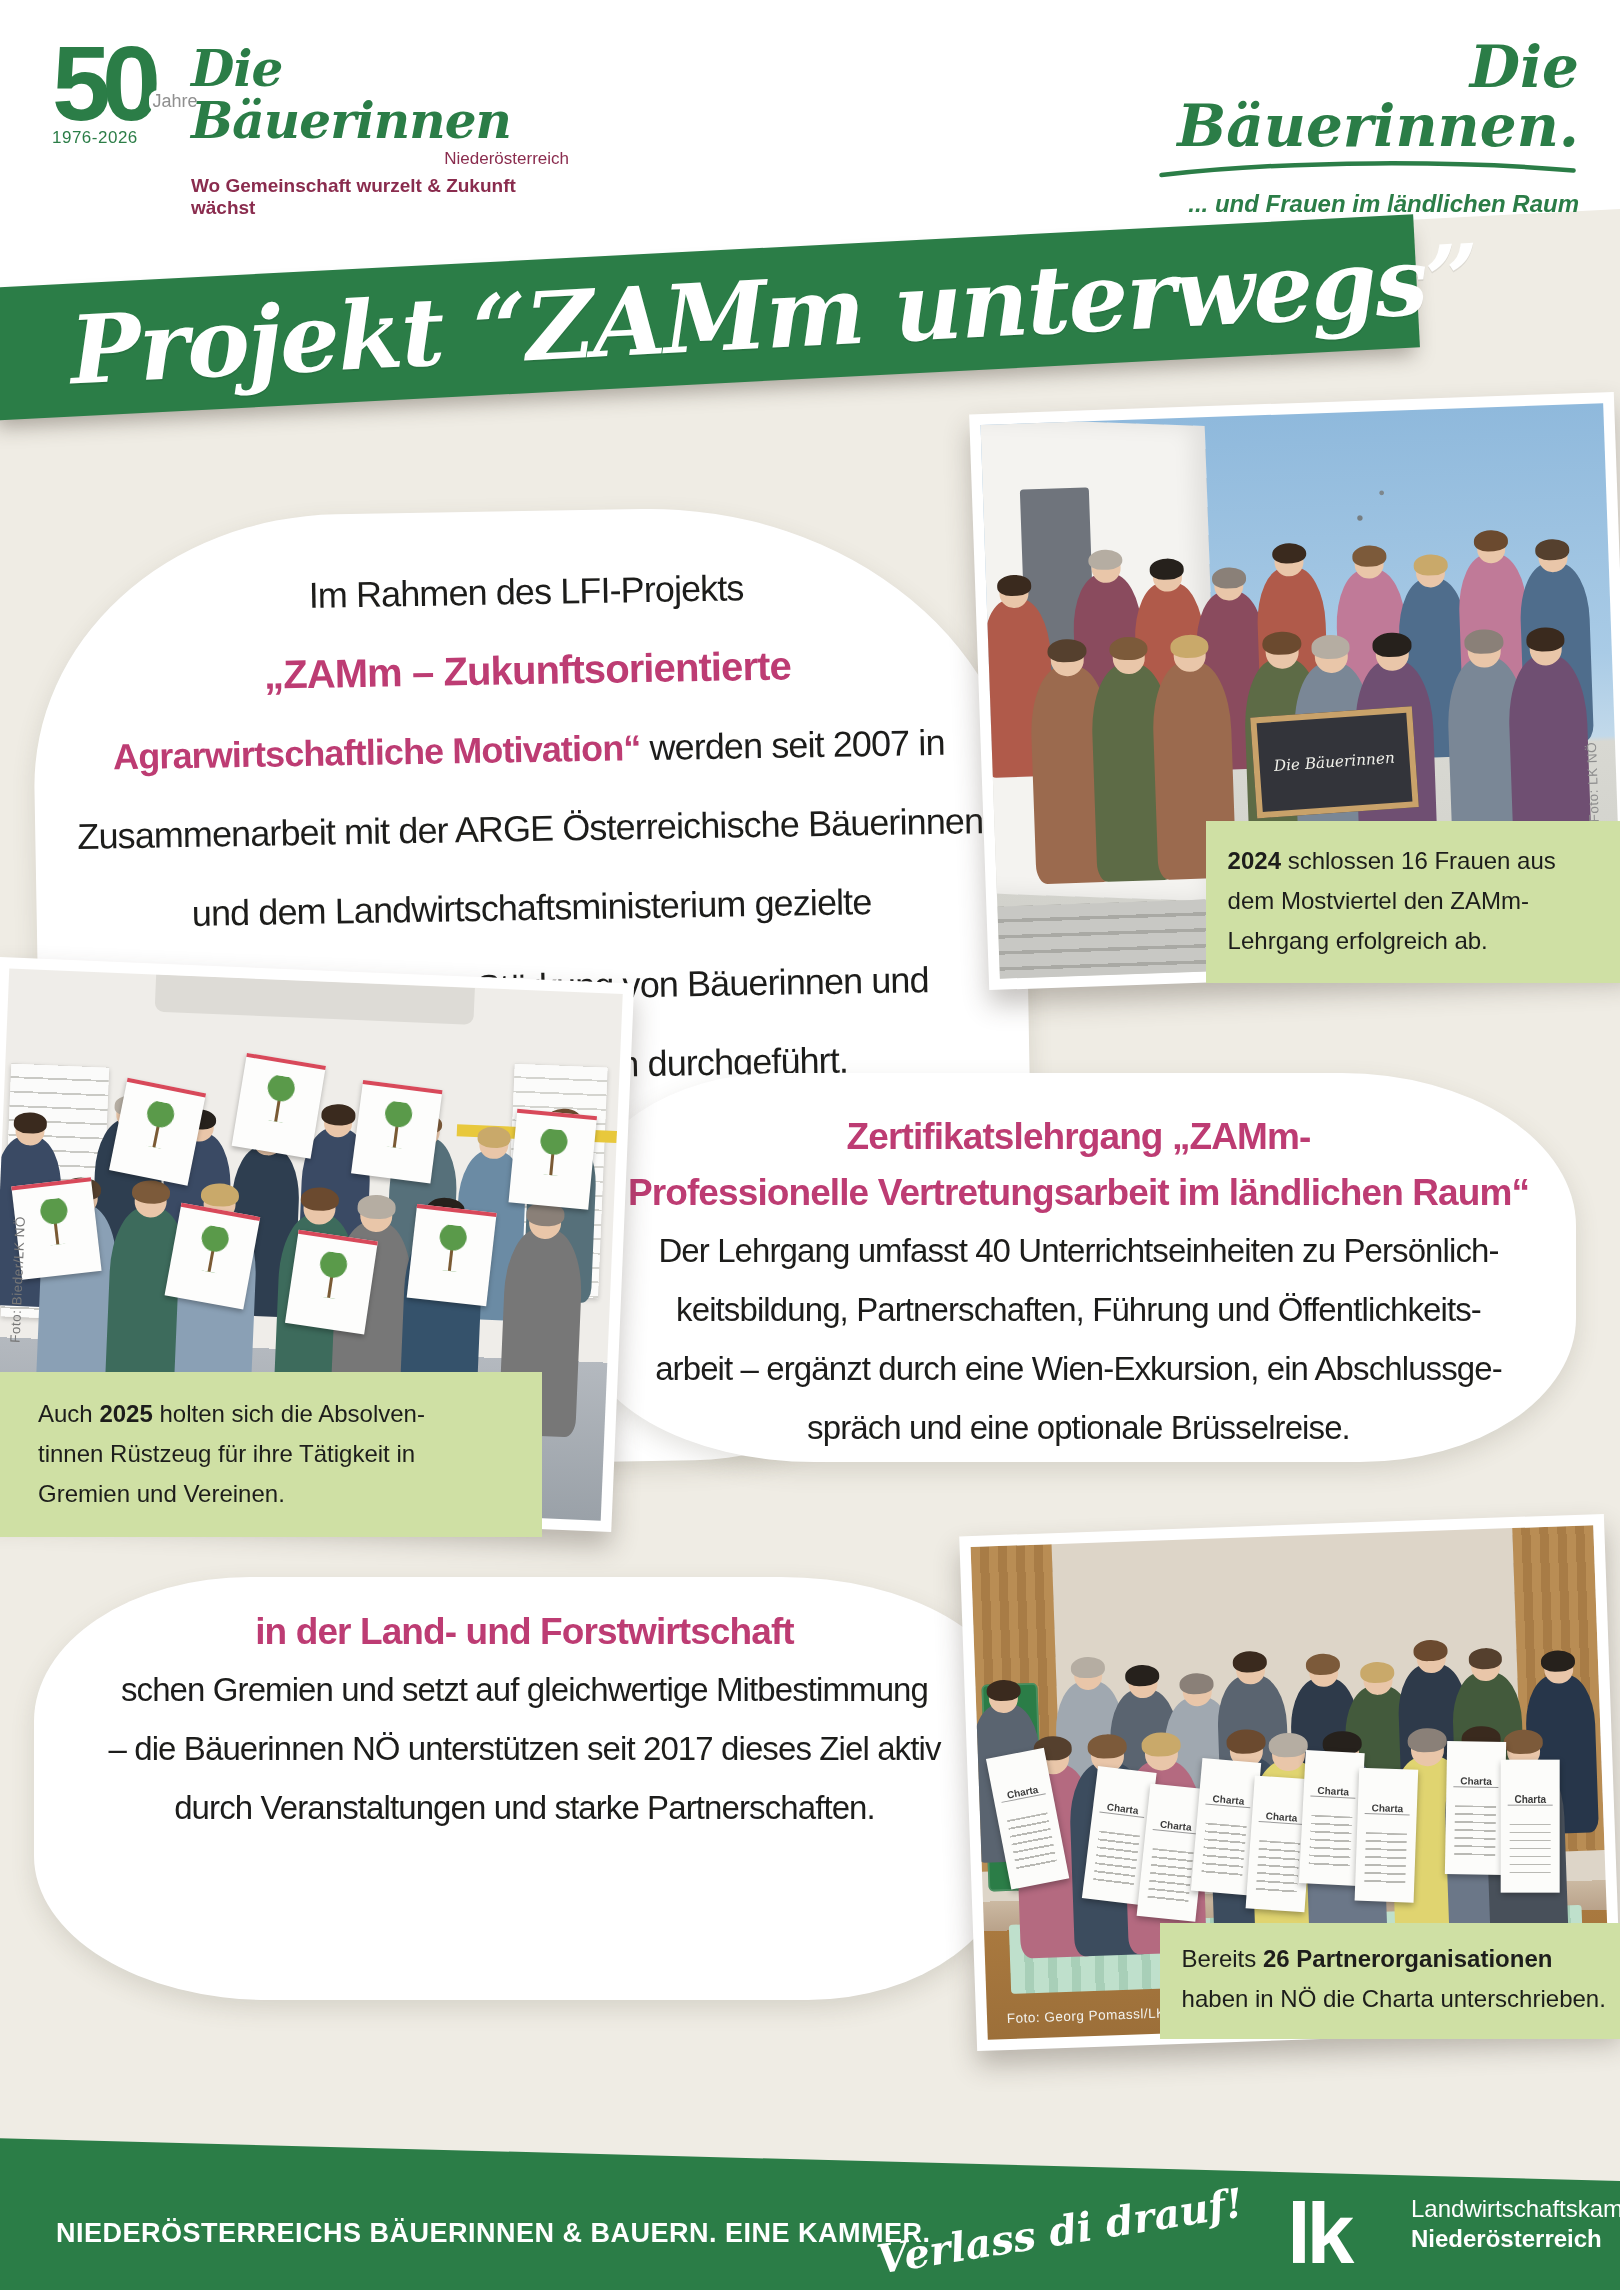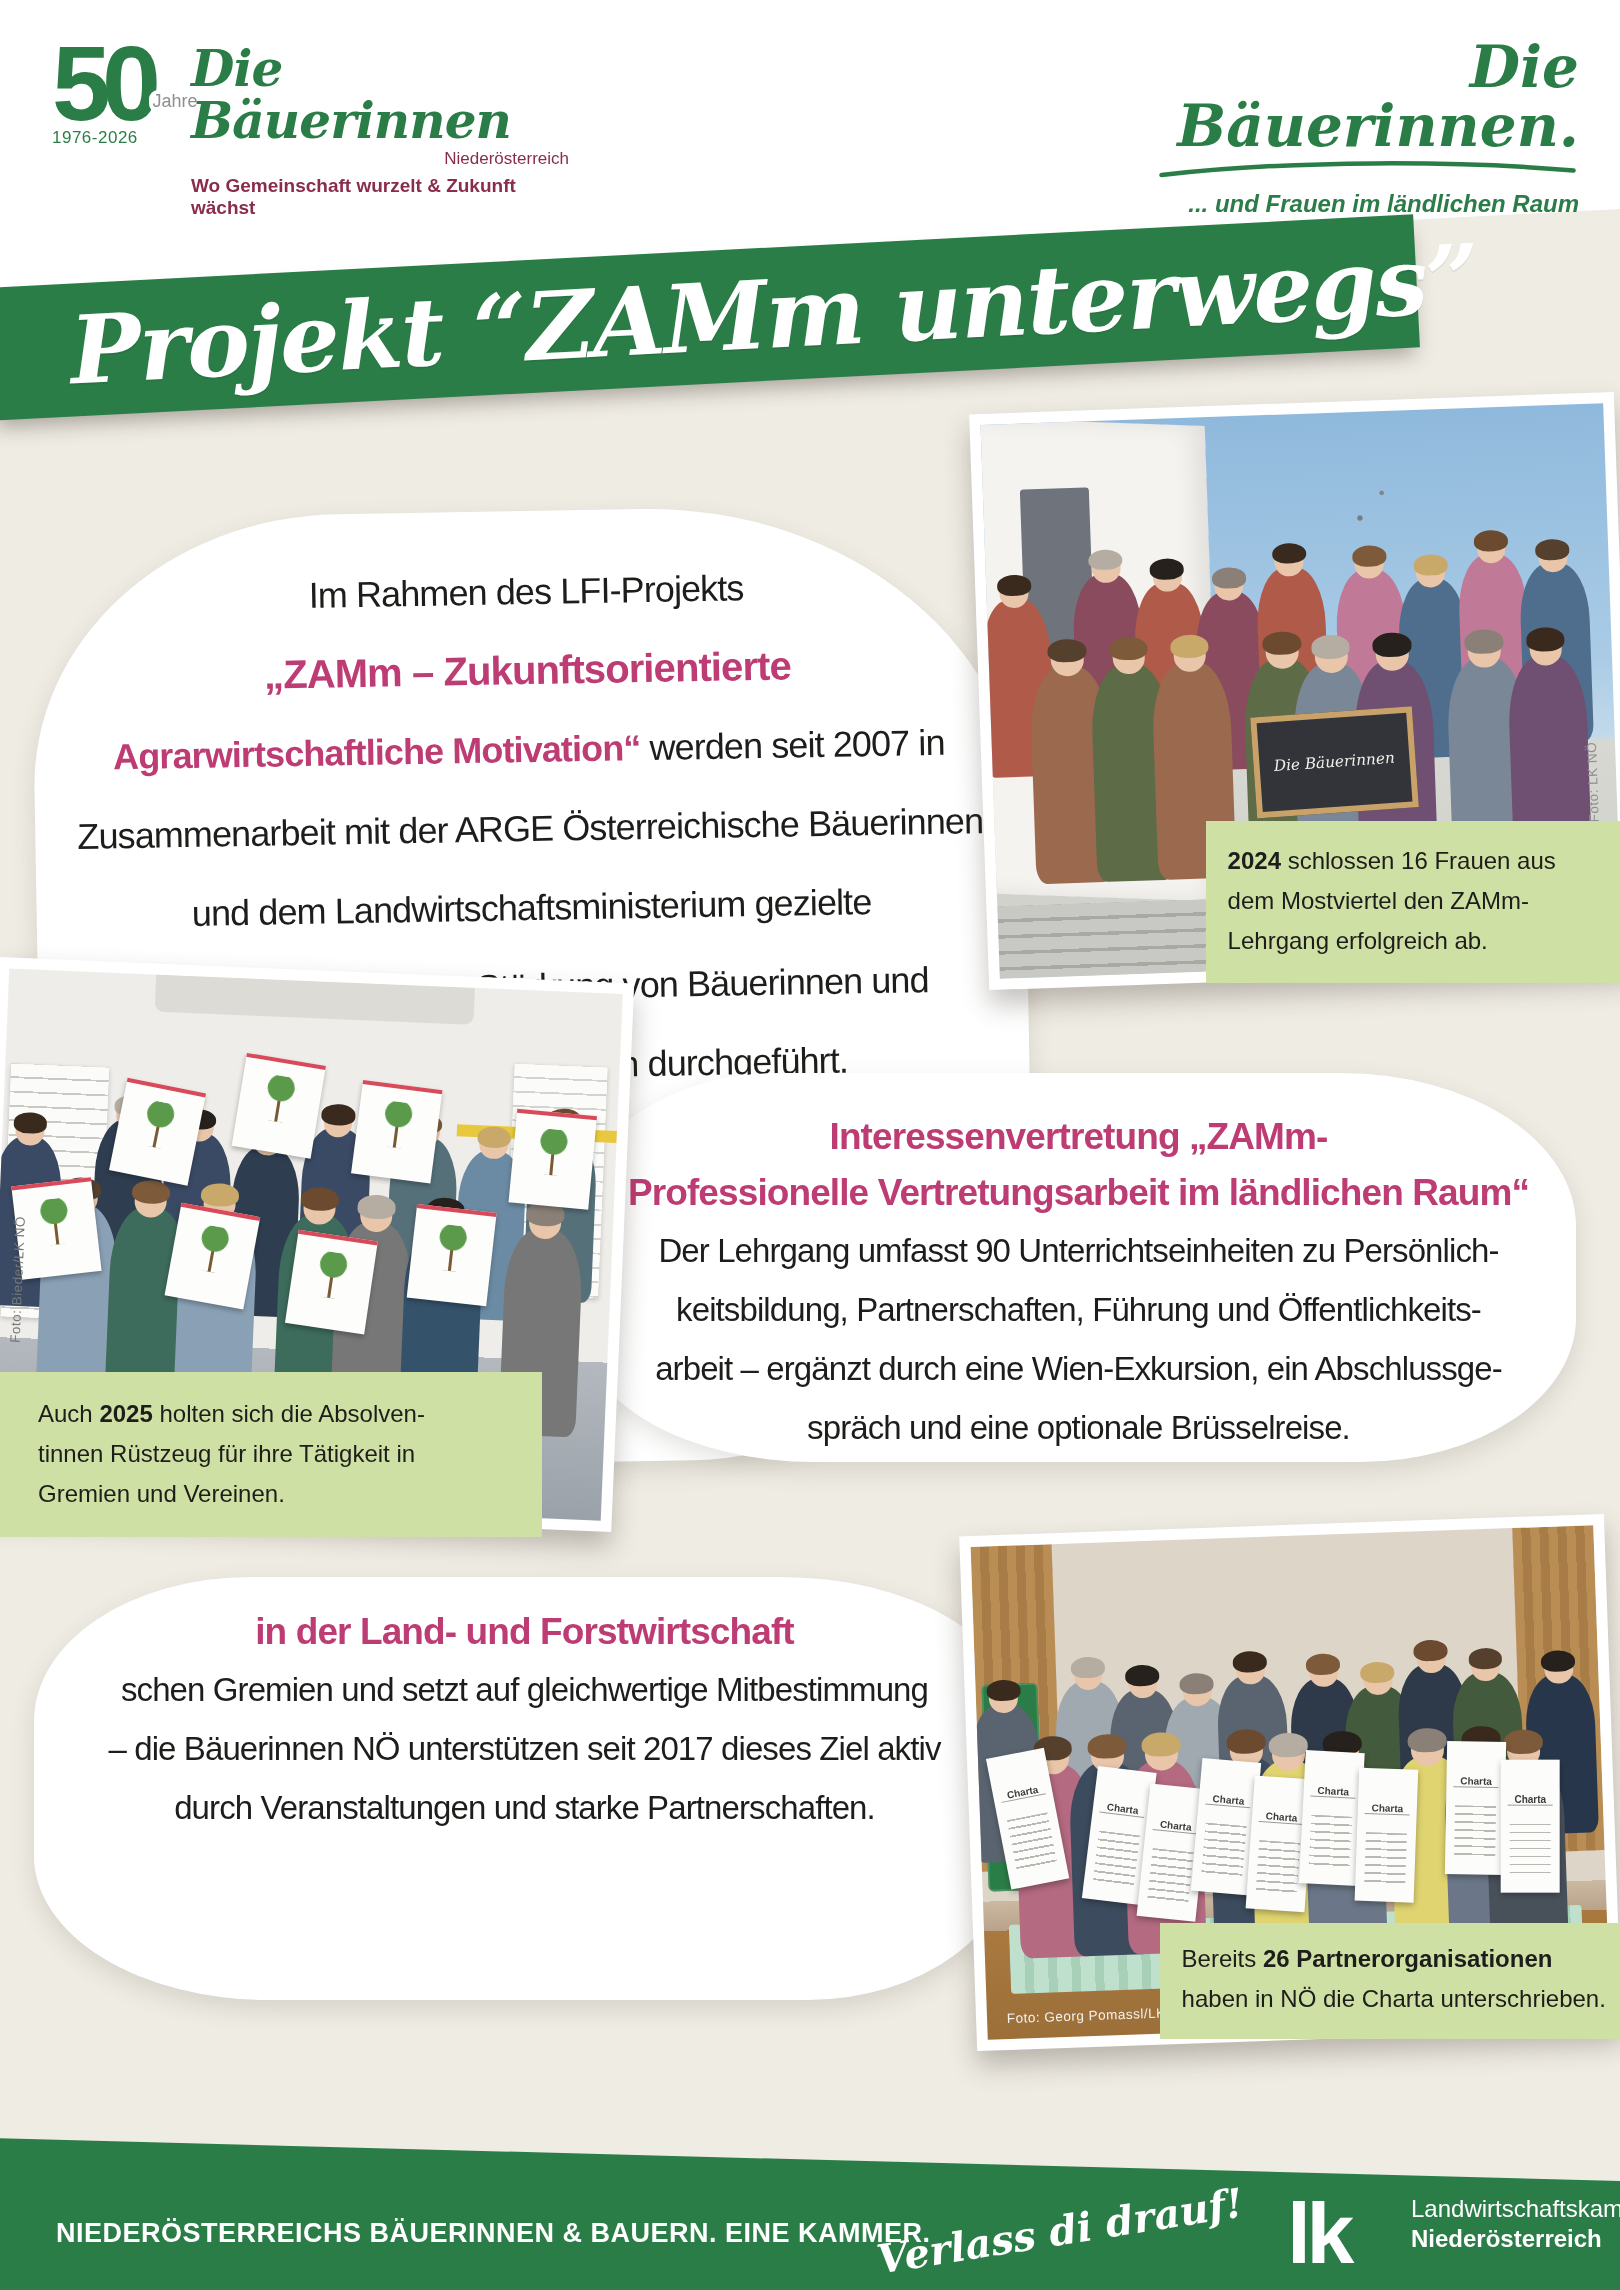--- a/index.html
+++ b/index.html
@@ -176,23 +176,23 @@
       <div class="b-line"><span class="pink">Agrarwirtschaftliche Motivation“</span><span> werden seit 2007 in</span></div>
       <div class="b-line">Zusammenarbeit mit der ARGE Österreichische Bäuerinnen</div>
       <div class="b-line">und dem Landwirtschaftsministerium gezielte</div>
       <div class="b-line">Bildungsangebote zur Stärkung von Bäuerinnen und</div>
       <div class="b-line">Frauen im ländlichen Raum durchgeführt.</div>
     </div>
   </div>
 
   <div class="blob blob2 small">
     <div class="txt">
-      <div class="b-title1">Interessenvertretung „ZAMm-</div>
+      <div class="b-title1">Zertifikatslehrgang „ZAMm-</div>
       <div class="b-title1">Professionelle Vertretungsarbeit im ländlichen Raum“</div>
-      <div class="b-line">Der Lehrgang umfasst 90 Unterrichtseinheiten zu Persönlich-</div>
+      <div class="b-line">Der Lehrgang umfasst 40 Unterrichtseinheiten zu Persönlich-</div>
       <div class="b-line">keitsbildung, Partnerschaften, Führung und Öffentlichkeits-</div>
       <div class="b-line">arbeit – ergänzt durch eine Wien-Exkursion, ein Abschlussge-</div>
       <div class="b-line">spräch und eine optionale Brüsselreise.</div>
     </div>
   </div>
 
   <div class="blob blob3 small">
     <div class="txt">
       <div class="b-title1">in der Land- und Forstwirtschaft</div>
       <div class="b-line">schen Gremien und setzt auf gleichwertige Mitbestimmung</div>

